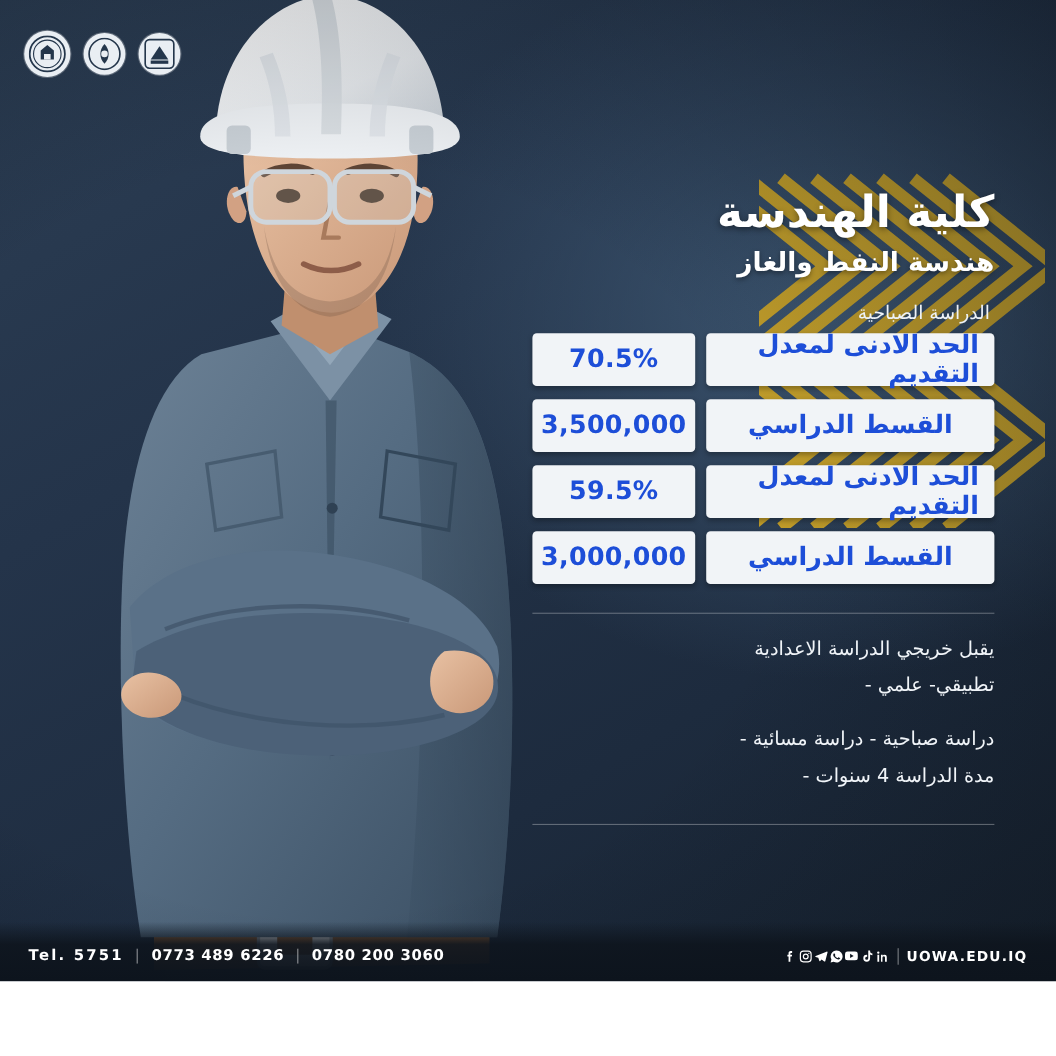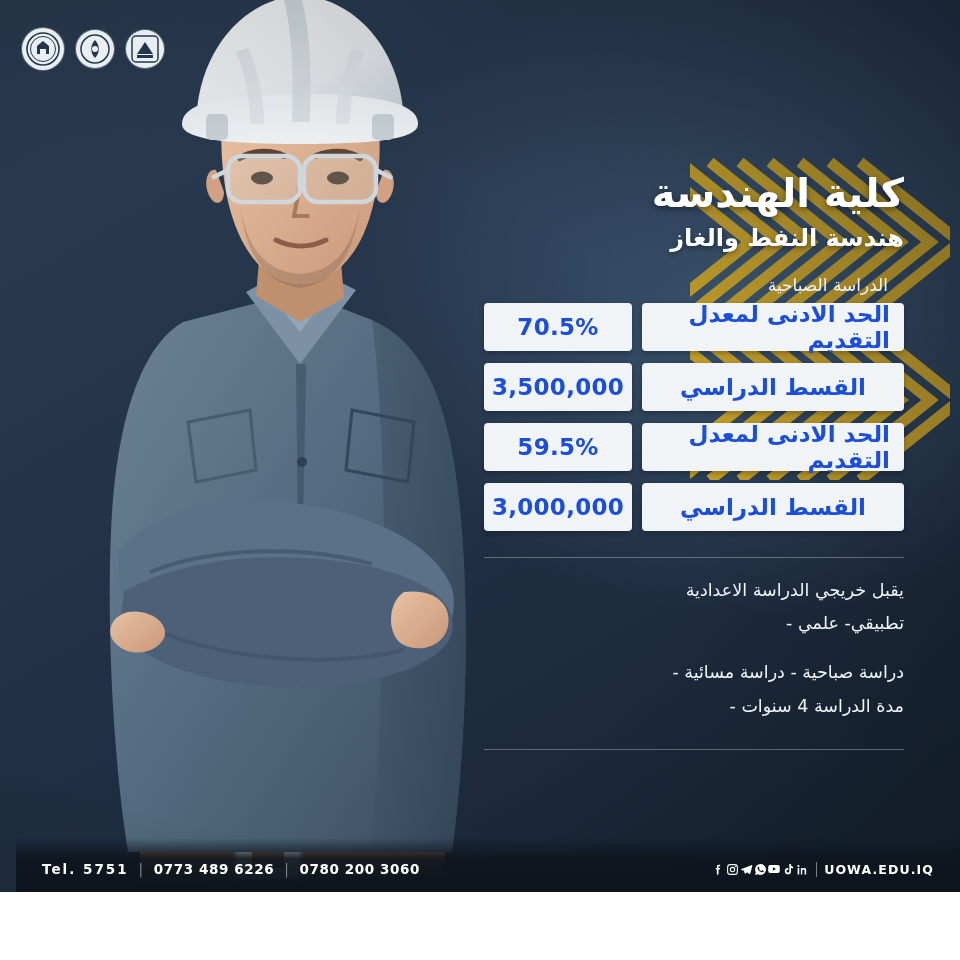--- a/index.html
+++ b/index.html
@@ -68,21 +68,21 @@
     font-size: 24px;
     font-weight: bold;
     margin-top: 8px;
     line-height: 1.2;
     text-shadow: 0 2px 5px rgba(0,0,0,.4);
   }
 
   .section-label {
     font-size: 17px;
     color: #eef3f8;
-    margin: 22px 16px 8px 0;
+    margin: 22px 4px 8px 0;
     text-align: right;
   }
 
   .row {
     display: flex;
     flex-direction: row;
     align-items: stretch;
     gap: 10px;
     margin-bottom: 12px;
     direction: rtl;
@@ -122,21 +122,21 @@
   .note {
     font-size: 17.5px;
     color: #f0f4f8;
     line-height: 1.9;
   }
   .notes-gap { height: 16px; }
 
   
   .footer {
     position: absolute;
-    left: 16px; right: 0; bottom: 0;
+    left: 0; right: 0; bottom: 0;
     height: 54px;
     background: linear-gradient(180deg, rgba(15,22,32,.0) 0%, rgba(14,21,30,.92) 38%, #0d141d 100%);
   }
   .footer-inner {
     position: absolute;
     left: 0; right: 0; bottom: 0;
     height: 46px;
     display: flex;
     align-items: center;
     justify-content: space-between;

